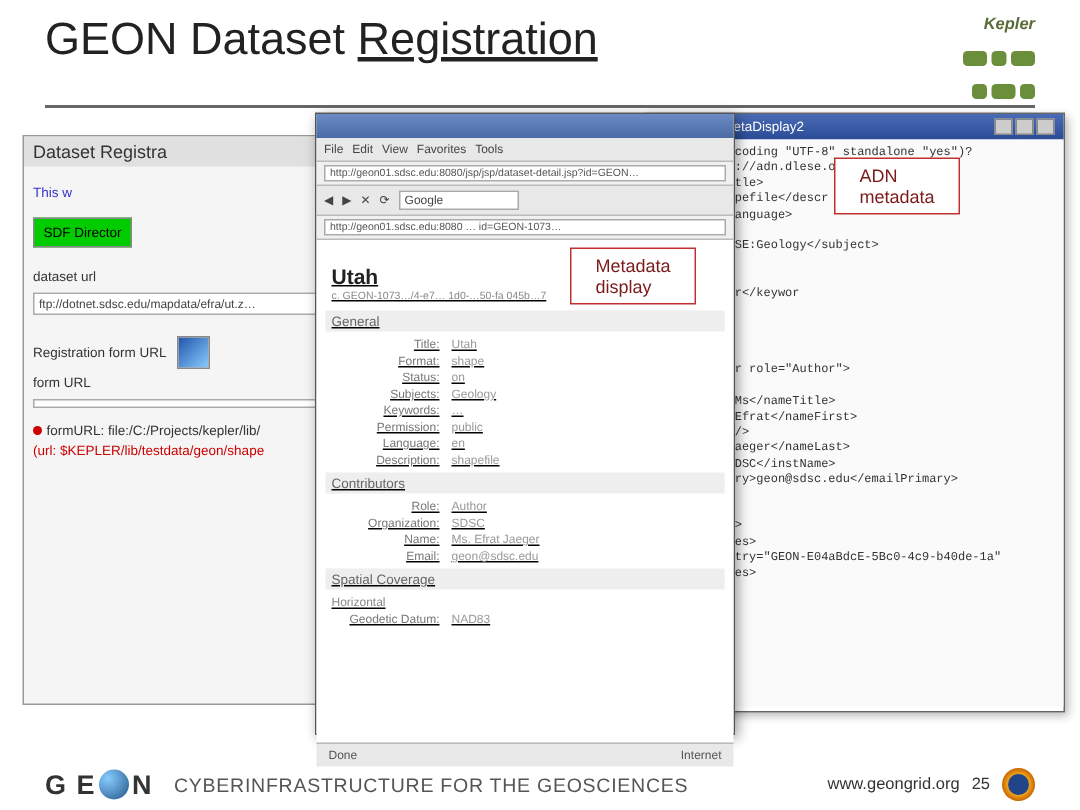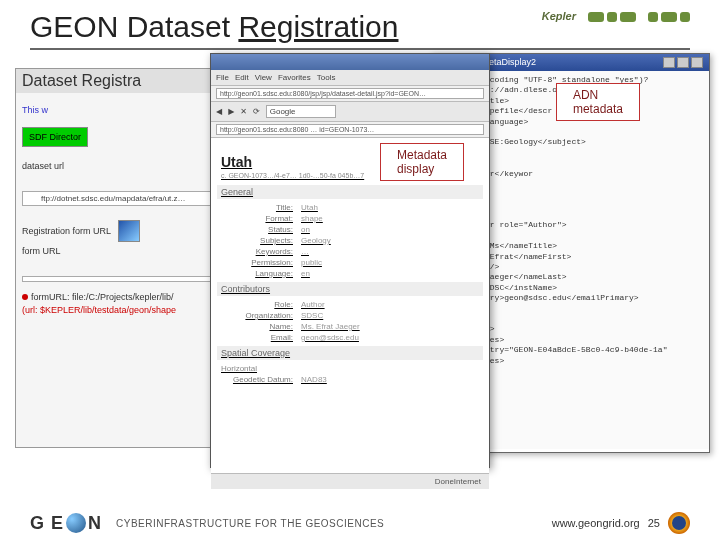--- a/index.html
+++ b/index.html
@@ -3,74 +3,74 @@
 <meta charset="utf-8">
 <style>
   * { box-sizing: border-box; margin: 0; padding: 0; }
   body { width: 720px; height: 540px; font-family: Arial, sans-serif; background: #fff; position: relative; overflow: hidden; }
   
   .slide { width: 100%; height: 100%; padding: 10px 30px 0 30px; position: relative; }
   
   .header { display: flex; justify-content: space-between; align-items: flex-start; border-bottom: 2px solid #666; padding-bottom: 4px; margin-bottom: 8px; }
   .title { font-size: 30px; font-weight: normal; color: #222; }
   .title .underline { text-decoration: underline; }
-  .kepler-logo { display: flex; flex-direction: row; align-items: flex-end; gap: 12px; }
+  .kepler-logo { display: flex; flex-direction: column; align-items: flex-end; gap: 12px; }
   .kepler-text { font-size: 11px; color: #5a6b3a; font-style: italic; font-weight: bold; }
   .kepler-blocks { display: flex; gap: 3px; }
   .kb { width: 16px; height: 10px; background: #6b8e3a; border-radius: 3px; }
   .kb2 { width: 10px; }
   
   .content { position: relative; height: 420px; }
   
   
   .reg-window { position: absolute; left: -15px; top: 10px; width: 250px; height: 380px; border: 1px solid #999; background: #f5f5f5; font-size: 10px; }
-  .reg-title { background: #e0e0e0; padding: 3px 6px; font-size: 16px; color: #333; }
+  .reg-title { background: #e0e0e0; padding: 3px 6px; font-size: 12px; color: #333; }
   .reg-body { padding: 6px; }
   .reg-sub { color: #3333cc; font-size: 9px; margin: 6px 0; }
   .sdf-box { display: inline-block; background: #00cc00; border: 1px solid #888; padding: 4px 6px; color: #000; font-size: 9px; margin: 6px 0; }
   .reg-label { color: #333; font-size: 9px; margin-top: 8px; }
-  .reg-field { border: 1px solid #aaa; background: #fff; padding: 2px 18px; font-size: 8px; color: #444; margin-top: 20px; width: 190px; overflow: hidden; white-space: nowrap; }
+  .reg-field { border: 1px solid #aaa; background: #fff; padding: 2px 3px; font-size: 8px; color: #444; margin-top: 6px; width: 190px; overflow: hidden; white-space: nowrap; }
   .browser-icon { display: inline-block; width: 22px; height: 22px; background: linear-gradient(135deg, #2255aa, #88ccff); border: 1px solid #888; vertical-align: middle; margin-left: 4px; }
   .reg-url-line { color: #333; font-size: 9px; margin-top: 10px; }
   .reg-url-red { color: #cc0000; font-size: 9px; margin-top: 3px; }
   .dot { display: inline-block; width: 6px; height: 6px; background: #cc0000; border-radius: 50%; margin-right: 3px; }
   
   
   .xml-window { position: absolute; right: -20px; top: -5px; width: 280px; height: 400px; border: 1px solid #666; background: #fff; font-size: 9px; box-shadow: 2px 2px 6px rgba(0,0,0,0.3); }
   .xml-titlebar { background: linear-gradient(#4a6bb5, #2a4b95); color: #fff; padding: 3px 6px; font-size: 10px; display: flex; justify-content: flex-end; gap: 2px;}
   .wbtn { width: 12px; height: 11px; background: #ccc; border: 1px solid #888; }
   .xml-body { padding: 4px 6px; font-family: 'Courier New', monospace; font-size: 8px; line-height: 1.3; color: #333; background: #fafafa; height: calc(100% - 20px); overflow: hidden; }
   .xml-line { white-space: nowrap; }
   
   
   .meta-window { position: absolute; left: 180px; top: -5px; width: 280px; height: 415px; border: 1px solid #555; background: #fff; box-shadow: 2px 2px 8px rgba(0,0,0,0.4); }
   .meta-titlebar { background: linear-gradient(#6b8bc5, #4a6ba5); height: 16px; }
   .meta-toolbar { background: #e8e8e8; border-bottom: 1px solid #bbb; padding: 3px 5px; font-size: 8px; color: #444; display: flex; gap: 6px; align-items: center; }
   .meta-toolbar2 { background: #f0f0f0; border-bottom: 1px solid #bbb; padding: 2px 5px; }
   .addr { border: 1px solid #aaa; background: #fff; padding: 1px 3px; font-size: 7px; color: #555; width: 100%; }
-  .google-box { border: 1px solid #aaa; background: #fff; padding: 1px 3px; font-size: 8px; width: 70px; }
+  .google-box { border: 1px solid #aaa; background: #fff; padding: 1px 3px; font-size: 8px; width: 80px; }
   .meta-body { padding: 16px 10px; font-size: 10px; overflow: hidden; height: calc(100% - 78px); background: #fff; text-decoration: underline; }
   .meta-h { font-size: 14px; font-weight: bold; color: #222; margin-bottom: 2px; }
   .meta-sub { font-size: 7px; color: #888; margin-bottom: 6px; }
   .meta-section { background: #eee; padding: 2px 4px; font-size: 9px; color: #666; margin: 4px -4px; }
   .meta-row { display: flex; font-size: 8px; margin: 2px 0; color: #888; }
   .meta-k { width: 80px; text-align: right; padding-right: 8px; color: #777; }
   .meta-v { color: #999; }
-  .meta-footer { background: #e8e8e8; border-top: 1px solid #bbb; padding: 3px 8px; font-size: 8px; color: #555; display: flex; justify-content: flex-end; }
+  .meta-footer { background: #e8e8e8; border-top: 1px solid #bbb; padding: 3px 8px; font-size: 8px; color: #555; display: flex; justify-content: space-between; }
   
   
   .callout { position: absolute; border: 1px solid #c03030; background: #fff; padding: 4px 16px; font-size: 12px; color: #7a1a1a; z-index: 50; }
   .callout-adn { right: 50px; top: 25px; }
   .callout-meta { left: 350px; top: 85px; }
   
   
   .footer { position: absolute; bottom: 6px; left: 30px; right: 30px; display: flex; justify-content: space-between; align-items: center; font-size: 10px; }
   .geon-logo { display: flex; align-items: center; gap: 2px; font-size: 18px; font-weight: bold; color: #333; letter-spacing: 1px;}
   .globe { width: 20px; height: 20px; border-radius: 50%; background: radial-gradient(circle at 30% 30%, #88ccff, #225588); display: inline-block; }
-  .footer-text { font-size: 10px; color: #555; letter-spacing: 0.5px; }
+  .footer-text { font-size: 13px; color: #555; letter-spacing: 0.5px; }
   .footer-right { display: flex; align-items: center; gap: 8px; font-size: 11px; color: #333; }
   .nsf { width: 22px; height: 22px; border-radius: 50%; background: radial-gradient(circle, #ffcc33 30%, #cc6600 70%); position: relative; }
   .nsf::after { content:""; position:absolute; inset:4px; border-radius:50%; background:#224488; }
   .page-num { font-size: 11px; color: #333; }
 </style>
 </head>
 <body>
 
 <div class="slide">
   <div class="header">
@@ -200,20 +200,24 @@
             <div class="meta-v">…</div>
           </div>
         <div class="meta-row">
             <div class="meta-k">Permission:</div>
             <div class="meta-v">public</div>
           </div>
         <div class="meta-row">
             <div class="meta-k">Language:</div>
             <div class="meta-v">en</div>
           </div>
+        <div class="meta-row">
+            <div class="meta-k">Description:</div>
+            <div class="meta-v">shapefile</div>
+          </div>
         <div class="meta-section">Contributors</div>
         <div class="meta-row">
             <div class="meta-k">Role:</div>
             <div class="meta-v">Author</div>
           </div>
         <div class="meta-row">
             <div class="meta-k">Organization:</div>
             <div class="meta-v">SDSC</div>
           </div>
         <div class="meta-row">

